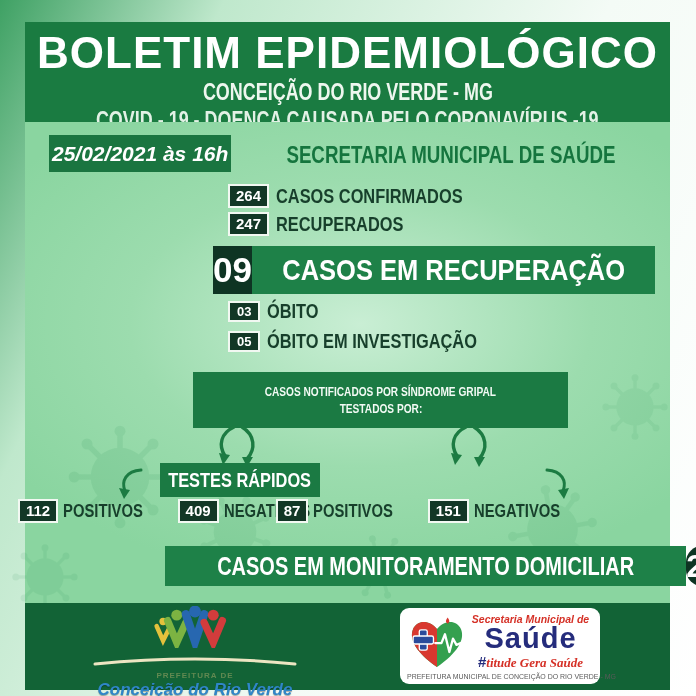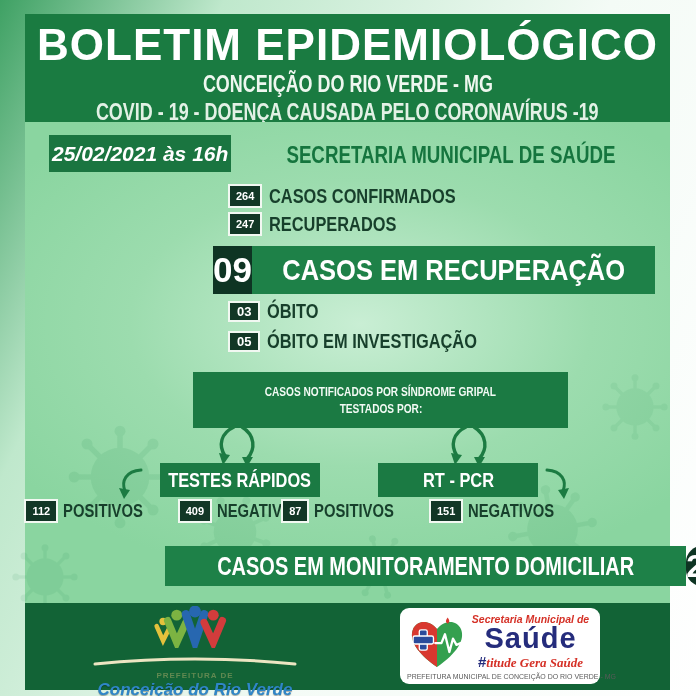--- a/index.html
+++ b/index.html
@@ -1,34 +1,34 @@
 <!DOCTYPE html>
 <html><head>
 <meta charset="utf-8">
 <style>
   html,body{margin:0;padding:0;background:#e8e8e8;}
   *{box-sizing:border-box;font-family:"Liberation Sans",sans-serif;}
   .canvas{position:relative;width:696px;height:696px;overflow:hidden;
     background:linear-gradient(115deg,#3fa164 0%,#bfe8cc 22%,#f4fbf6 60%,#ffffff 100%);}
   
-  .header{position:absolute;left:25px;top:14px;width:645px;height:116px;background:#1a7b41;
+  .header{position:absolute;left:25px;top:22px;width:645px;height:116px;background:#1a7b41;
     text-align:center;padding-top:9px;}
   .title{color:#fff;font-weight:bold;font-size:44px;letter-spacing:1px;line-height:1.02;}
   .cond{display:inline-block;transform:scaleX(0.78);transform-origin:50% 50%;white-space:nowrap;}
   .sub1{color:#eef7ef;font-weight:bold;font-size:23px;margin-top:3px;}
   .sub2{color:#e2f1e5;font-weight:bold;font-size:23px;margin-top:1px;}
   
   .panel{position:absolute;left:25px;top:122px;width:645px;height:481px;
     background:radial-gradient(ellipse 420px 260px at 52% 42%,#c9eed4 0%,#9cdcae 55%,#8ad5a0 100%);}
   .virus{position:absolute;color:#1f8a4c;pointer-events:none;}
   .date-badge{position:absolute;left:24px;top:13px;height:37px;line-height:37px;background:#1a7540;
     color:#fff;font-weight:bold;font-style:italic;font-size:21px;padding:0 3px;}
   .dept{position:absolute;right:8px;top:19px;color:#15753e;font-weight:bold;font-size:24px;}
   .stat-row{position:absolute;display:flex;align-items:center;gap:7px;}
-  .chip{background:#123726;border:2px solid #f2f8f2;color:#fff;font-weight:bold;font-size:11px;
+  .chip{background:#123726;border:2px solid #f2f8f2;color:#fff;font-weight:bold;font-size:15px;
     padding:1px 6px;line-height:18px;}
   .chip.sm{font-size:13px;line-height:15px;padding:1px 7px;}
   .stat-label{color:#173f2b;font-weight:bold;font-size:21px;transform-origin:0 50%;}
   .banner{position:absolute;left:188px;top:124px;width:388px;height:48px;display:flex;}
   .banner-num{width:57px;background:#0e3423;color:#fff;font-weight:bold;font-size:35px;
     display:flex;align-items:center;justify-content:center;}
   .banner-label{flex:1;background:#1e8148;color:#fff;font-weight:bold;font-size:30px;
     display:flex;align-items:center;justify-content:center;}
   .notified{position:absolute;left:168px;top:250px;width:375px;height:56px;background:#1b7a43;
     display:flex;flex-direction:column;align-items:center;justify-content:center;gap:2px;
@@ -176,23 +176,20 @@
       <polygon points="6,22 17,24 11,33" fill="#1c7b42"></polygon>
     </svg>
     <svg class="curvy" style="left:518px;top:344px;transform:scaleX(-1)" width="32" height="34" viewBox="0 0 32 34">
       <path d="M28 4 C13 5 8 15 12 25" stroke="#1c7b42" stroke-width="3" fill="none" stroke-linecap="round"></path>
       <polygon points="6,22 17,24 11,33" fill="#1c7b42"></polygon>
     </svg>
 
     <div class="tbox" style="left:135px">
         <span class="cond">TESTES RÁPIDOS</span>
       </div>
-    <div class="tbox" style="left:353px">
-        <span class="cond">RT - PCR</span>
-      </div>
 
     <div class="chips-row" style="left:26px;width:250px">
       <span class="chip">112</span>
       <span class="stat-label cond" style="margin-left:-7px">POSITIVOS</span>
       <span class="chip">409</span>
       <span class="stat-label cond" style="margin-left:-7px">NEGATIVOS</span>
     </div>
     <div class="chips-row" style="left:285px;width:240px">
       <span class="chip">87</span>
       <span class="stat-label cond" style="margin-left:-7px">POSITIVOS</span>

